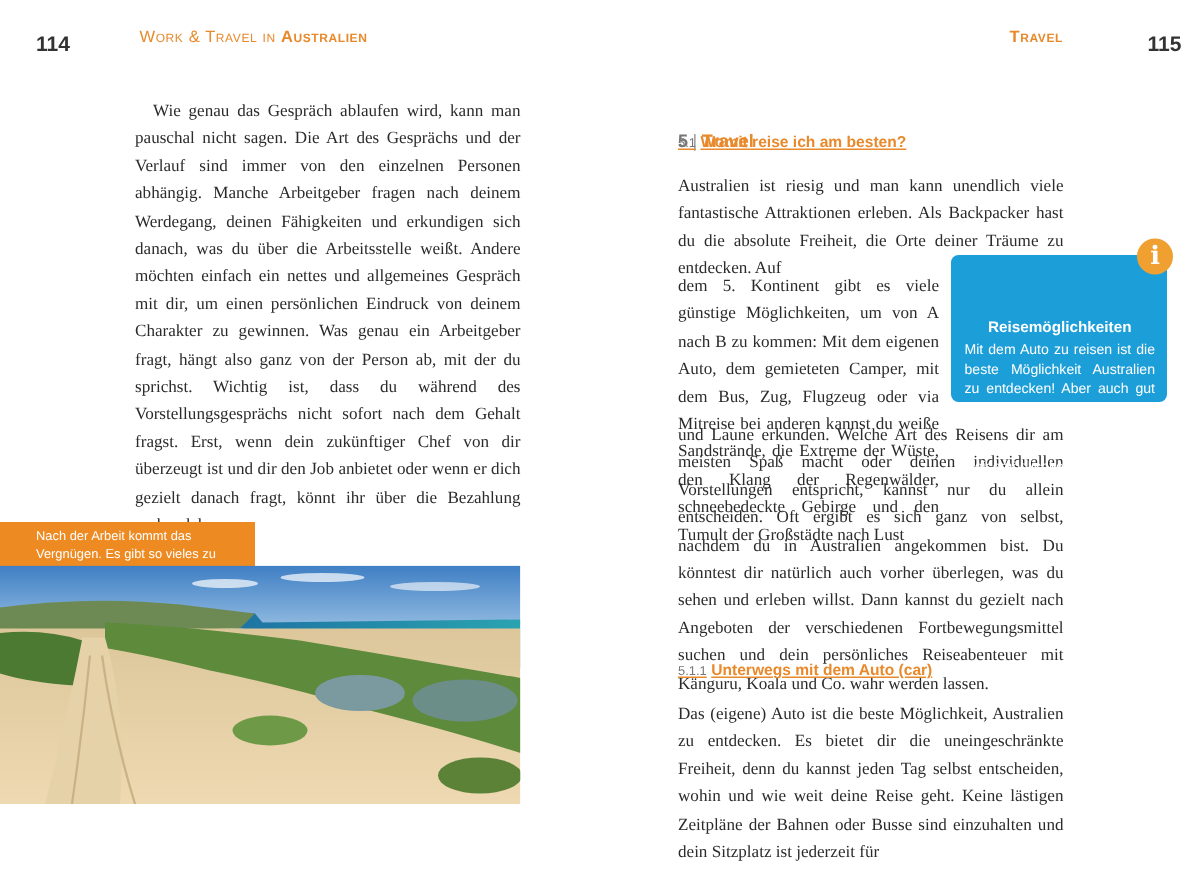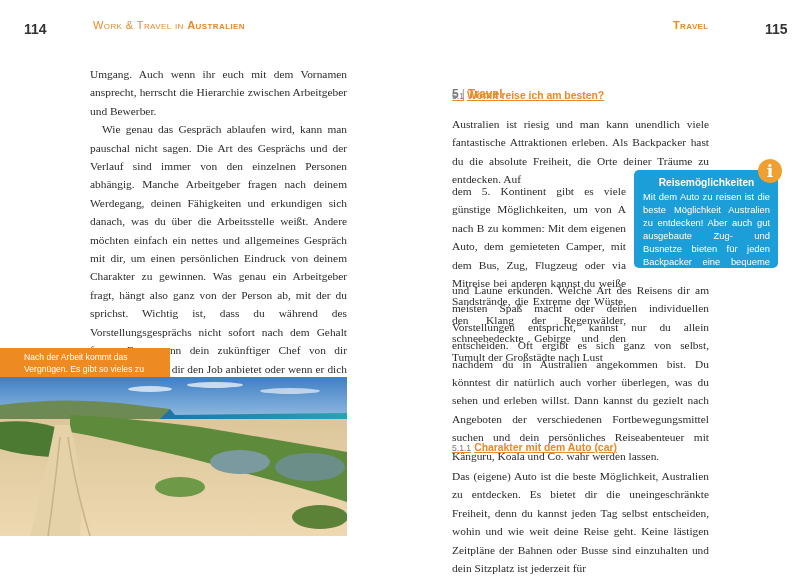--- a/index.html
+++ b/index.html
@@ -37,39 +37,38 @@
     .section-title {
       position: absolute; font-family: "Liberation Sans", sans-serif; font-size: 10.4px;
       font-weight: bold; color: #e8892b; text-decoration: underline;
     }
     .section-title .num { color: #777; font-weight: normal; font-size: 8.6px; margin-right: 3px; }
     .infobox {
       position: absolute; left: 234px; top: 170px; width: 144px; height: 98px; background: #1c9ed8;
       border-radius: 5px; color: #fff; font-family: "Liberation Sans", sans-serif; box-sizing: border-box;
       padding: 6px 8px 6px 9px;
     }
-    .infobox .ib-title { text-align: center; font-weight: bold; font-size: 10.2px; line-height: 13px; margin-bottom: 1px; }
+    .infobox .ib-title { text-align: center; font-weight: bold; font-size: 10.2px; line-height: 13px; margin-bottom: 1px; margin-top: 36px; }
     .infobox .ib-body { font-size: 9.4px; line-height: 13px; text-align: justify; }
     .info-icon {
       position: absolute; left: 358px; top: 159px; width: 24px; height: 24px; border-radius: 50%;
       background: #f0a030; color: #fff; font-family: "DejaVu Serif", serif; font-weight: bold;
       font-size: 17px; line-height: 24px; text-align: center;
     }
   </style>
 </head>
 <body>
 
 <div class="page page-left">
   <span class="folio" style="left:24px;">114</span>
   <div class="running-head" style="left:93px;">
     <span>Work &amp; Travel in </span><b>Australien</b>
   </div>
 
   <div class="body-text" style="left:90px; top:65px; width:257px;">
-    <p>Umgang. Auch wenn ihr euch mit dem Vornamen ansprecht, herrscht die Hierarchie zwischen Arbeitgeber und Bewerber.</p>
     <p class="indent">Wie genau das Gespräch ablaufen wird, kann man pauschal nicht sagen. Die Art des Gesprächs und der Verlauf sind immer von den einzelnen Personen abhängig. Manche Arbeitgeber fragen nach deinem Werdegang, deinen Fähigkeiten und erkundigen sich danach, was du über die Arbeitsstelle weißt. Andere möchten einfach ein nettes und allgemeines Gespräch mit dir, um einen persönlichen Eindruck von deinem Charakter zu gewinnen. Was genau ein Arbeitgeber fragt, hängt also ganz von der Person ab, mit der du sprichst. Wichtig ist, dass du während des Vorstellungsgesprächs nicht sofort nach dem Gehalt fragst. Erst, wenn dein zukünftiger Chef von dir überzeugt ist und dir den Job anbietet oder wenn er dich gezielt danach fragt, könnt ihr über die Bezahlung verhandeln.</p>
   </div>
 
   <div class="caption">Nach der Arbeit kommt das Vergnügen. Es gibt so vieles zu erkunden!</div>
 
   <div class="photo">
     <svg width="347" height="159" viewBox="0 0 347 159" preserveAspectRatio="none">
       <defs>
         <linearGradient id="sky" x1="0" y1="0" x2="0" y2="1">
           <stop offset="0" stop-color="#3f7fc4"></stop>
@@ -121,21 +120,21 @@
     <p>Australien ist riesig und man kann unendlich viele fantastische Attraktionen erleben. Als Backpacker hast du die absolute Freiheit, die Orte deiner Träume zu entdecken. Auf</p>
   </div>
   <div class="body-text" style="left:52px; top:182px; width:174px;">
     <p>dem 5. Kontinent gibt es viele günstige Möglichkeiten, um von A nach B zu kommen: Mit dem eigenen Auto, dem gemieteten Camper, mit dem Bus, Zug, Flugzeug oder via Mitreise bei anderen kannst du weiße Sandstrände, die Extreme der Wüste, den Klang der Regenwälder, schneebedeckte Gebirge und den Tumult der Großstädte nach Lust</p>
   </div>
   <div class="body-text" style="left:52px; top:281px; width:257px;">
     <p>und Laune erkunden. Welche Art des Reisens dir am meisten Spaß macht oder deinen individuellen Vorstellungen entspricht, kannst nur du allein entscheiden. Oft ergibt es sich ganz von selbst, nachdem du in Australien angekommen bist. Du könntest dir natürlich auch vorher überlegen, was du sehen und erleben willst. Dann kannst du gezielt nach Angeboten der verschiedenen Fortbewegungsmittel suchen und dein persönliches Reiseabenteuer mit Känguru, Koala und Co. wahr werden lassen.</p>
   </div>
 
   <div class="section-title" style="left:52px; top:442px; font-weight:normal;">
-    <span class="num">5.1.1</span><span style="font-weight:bold;">Charakter mit dem Auto (car)</span>
+    <span class="num">5.1.1</span><span style="font-weight:bold;">Unterwegs mit dem Auto (car)</span>
   </div>
 
   <div class="body-text" style="left:52px; top:467px; width:257px;">
     <p>Das (eigene) Auto ist die beste Möglichkeit, Australien zu entdecken. Es bietet dir die uneingeschränkte Freiheit, denn du kannst jeden Tag selbst entscheiden, wohin und wie weit deine Reise geht. Keine lästigen Zeitpläne der Bahnen oder Busse sind einzuhalten und dein Sitzplatz ist jederzeit für</p>
   </div>
 
   <div class="infobox">
     <div class="ib-title">Reisemöglichkeiten</div>
     <div class="ib-body">Mit dem Auto zu reisen ist die beste Möglichkeit Australien zu entdecken! Aber auch gut ausgebaute Zug- und Busnetze bieten für jeden Backpacker eine bequeme Reisemöglichkeit.</div>
   </div>

